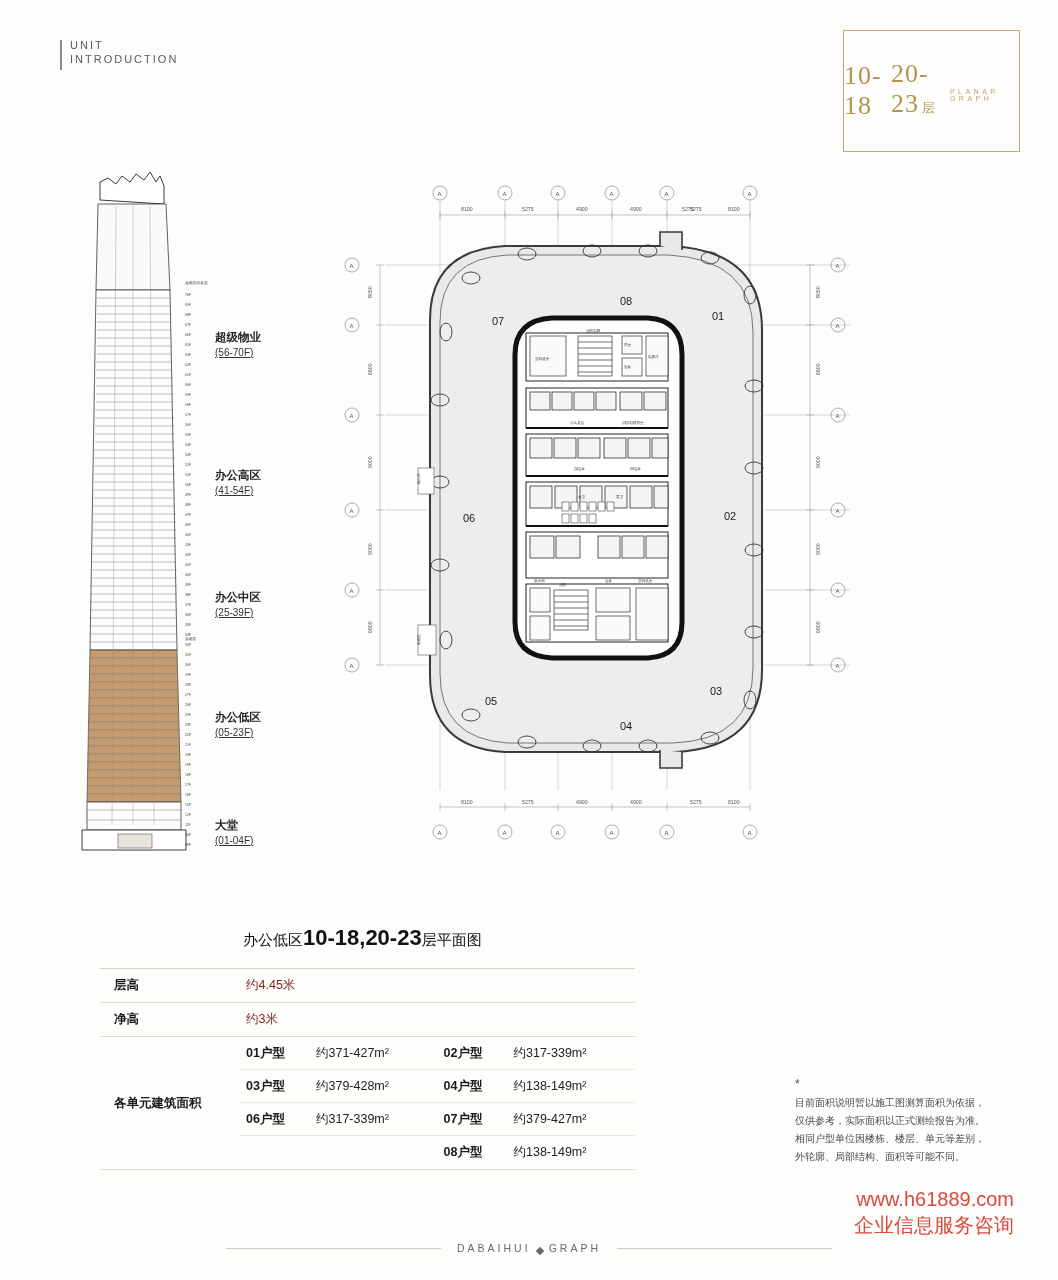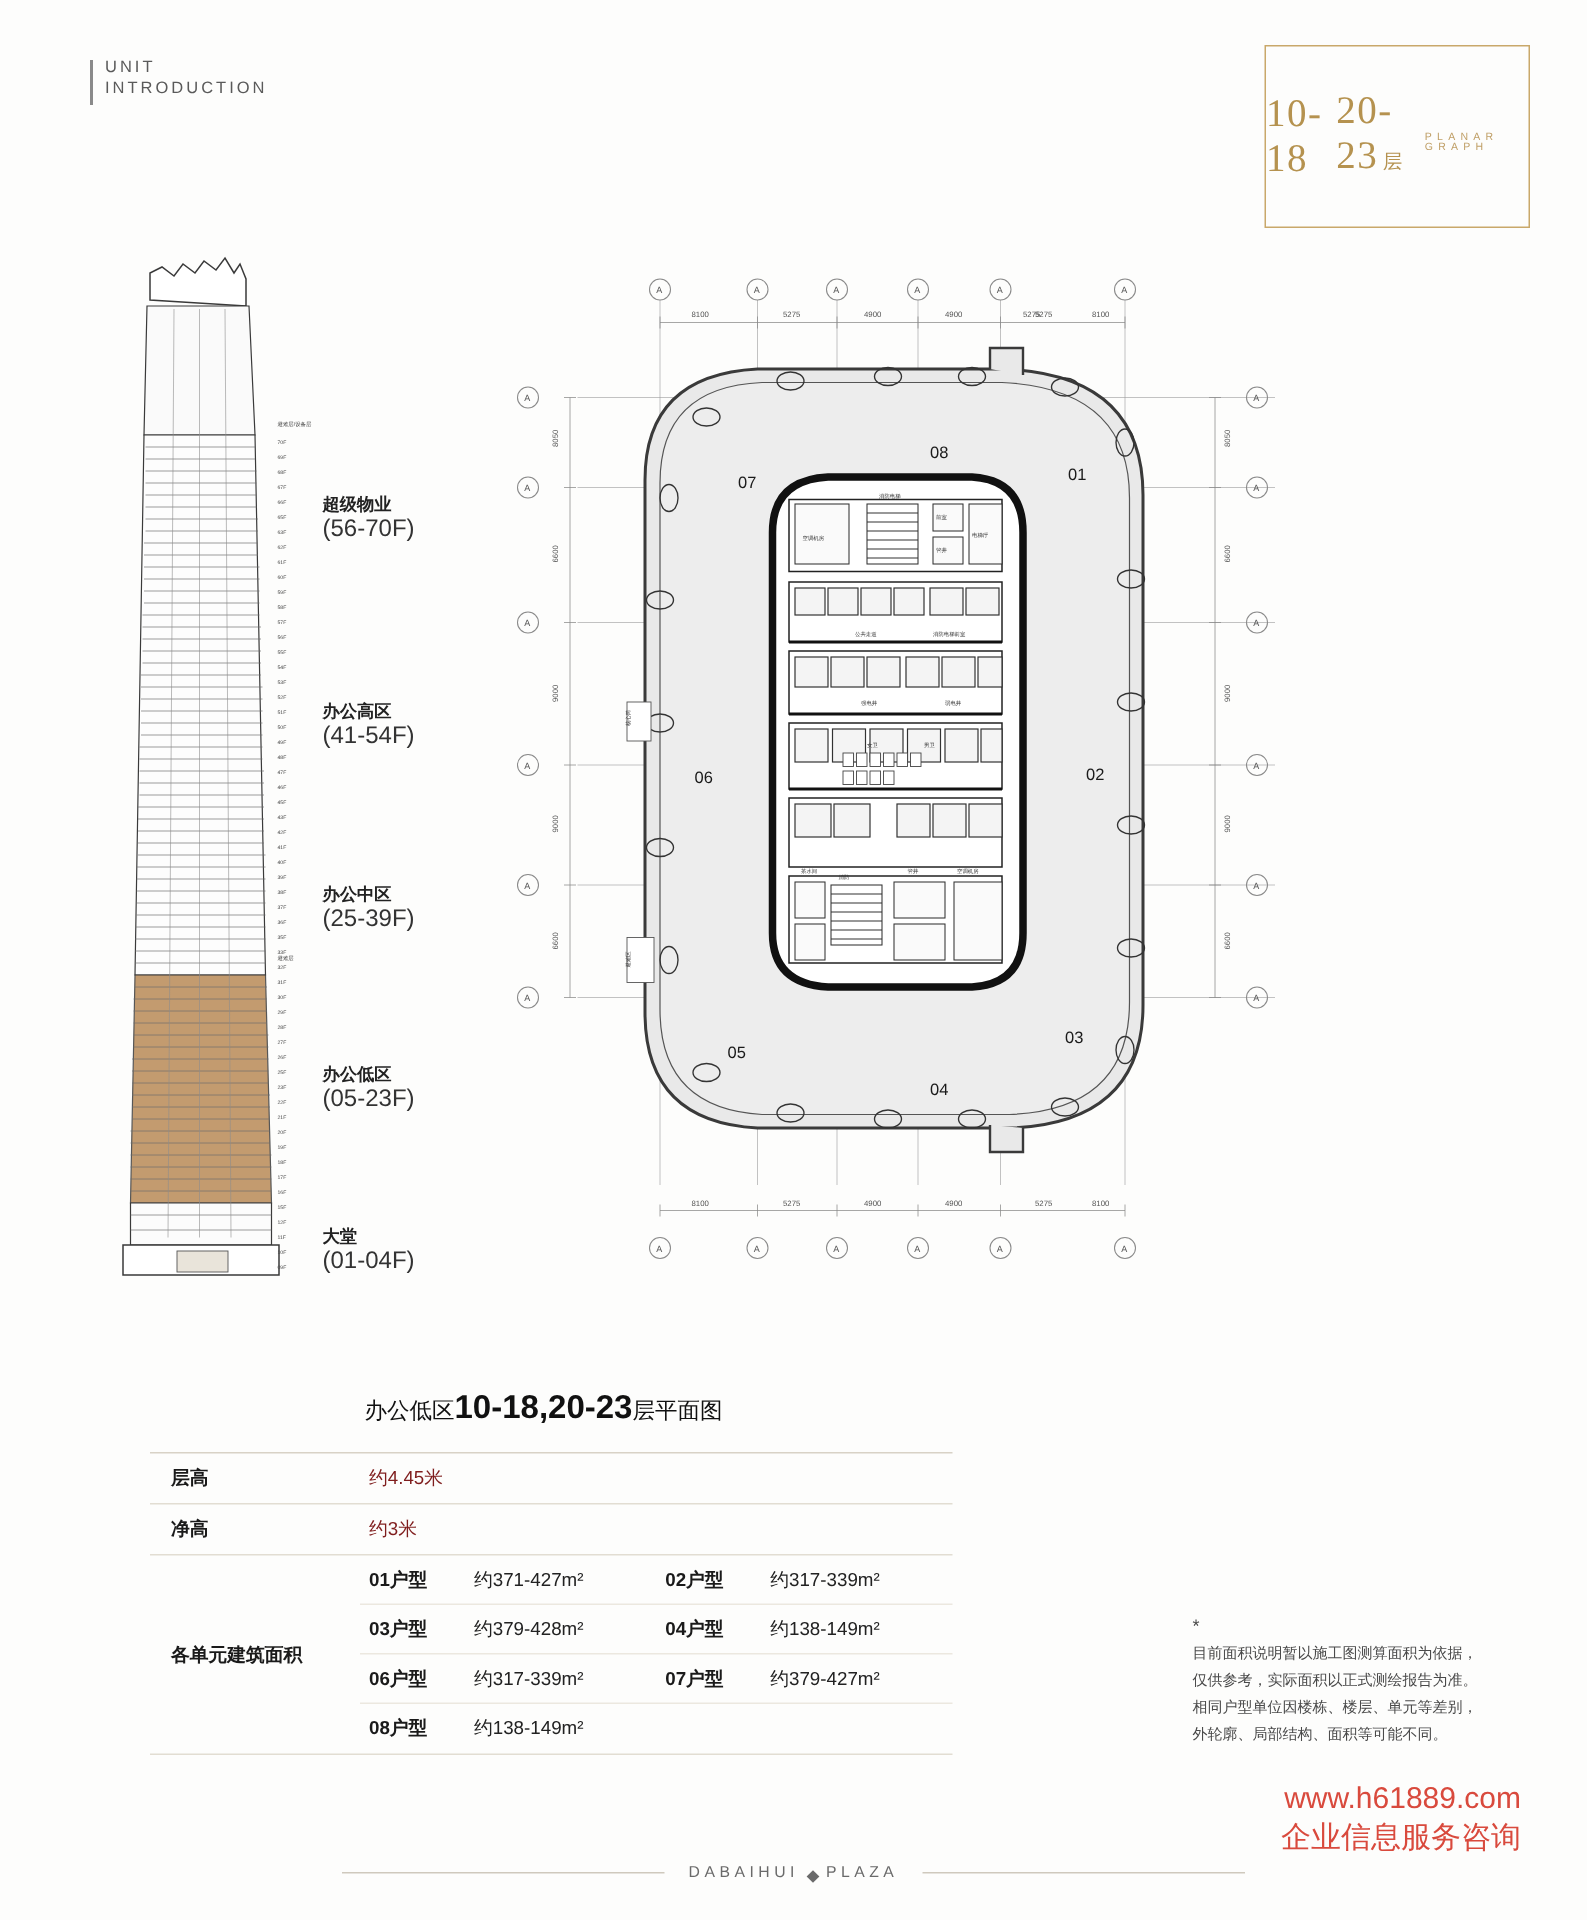--- a/index.html
+++ b/index.html
@@ -44,21 +44,21 @@
   .tower{
     position:absolute;left:78px;top:170px;width:170px;height:690px;
   }
   .tower svg{display:block;}
   .zones{
     position:absolute;left:205px;top:170px;width:130px;height:690px;
     font-size:11px;color:#222;
   }
   .zone{position:absolute;left:10px;line-height:15px;}
   .zone .nm{font-weight:bold;font-size:11.5px;}
-  .zone .rg{font-size:16px;color:#333;}
+  .zone .rg{font-size:10px;color:#333;text-decoration:underline;}
   
   .plan{
     position:absolute;left:330px;top:170px;width:600px;height:690px;
   }
   
   .plantitle{
     position:absolute;left:243px;top:925px;
     font-size:15px;color:#111;
   }
   .plantitle .big{font-size:22px;font-weight:bold;letter-spacing:0px;}
@@ -73,21 +73,21 @@
   }
   .row .k{
     width:140px;padding-left:14px;font-weight:bold;color:#1a1a1a;box-sizing:border-box;
   }
   .row .v{
     flex:1;padding-left:6px;color:#7f1d1d;
   }
   .row.units{align-items:stretch;min-height:0;}
   .units .k{display:flex;align-items:center;}
   .units .grid{
-    flex:1;display:flex;flex-wrap:wrap;
+    flex:1;display:flex;flex-wrap:wrap;justify-content:flex-end;
   }
   .ucell{
     width:50%;box-sizing:border-box;
     display:flex;align-items:center;
     height:33px;border-bottom:1px solid #ece8df;
     padding-left:6px;
   }
   .ucell:nth-child(7),.ucell:nth-child(8){border-bottom:none;}
   .ucell .un{font-weight:bold;margin-right:18px;width:52px;}
   .ucell .ua{color:#222;}
@@ -697,18 +697,18 @@
   <div class="wm">
     <div class="w1">www.h61889.com</div>
     <div class="w2">企业信息服务咨询</div>
   </div>
 
   <div class="footer">
     <div class="line"></div>
     <div class="brand">
       <span>DABAIHUI</span>
       <span class="dia"></span>
-      <span>PLAZA</span>
+      <span>GRAPH</span>
     </div>
     <div class="line"></div>
   </div>
 
 </div>
 
 </body></html>

